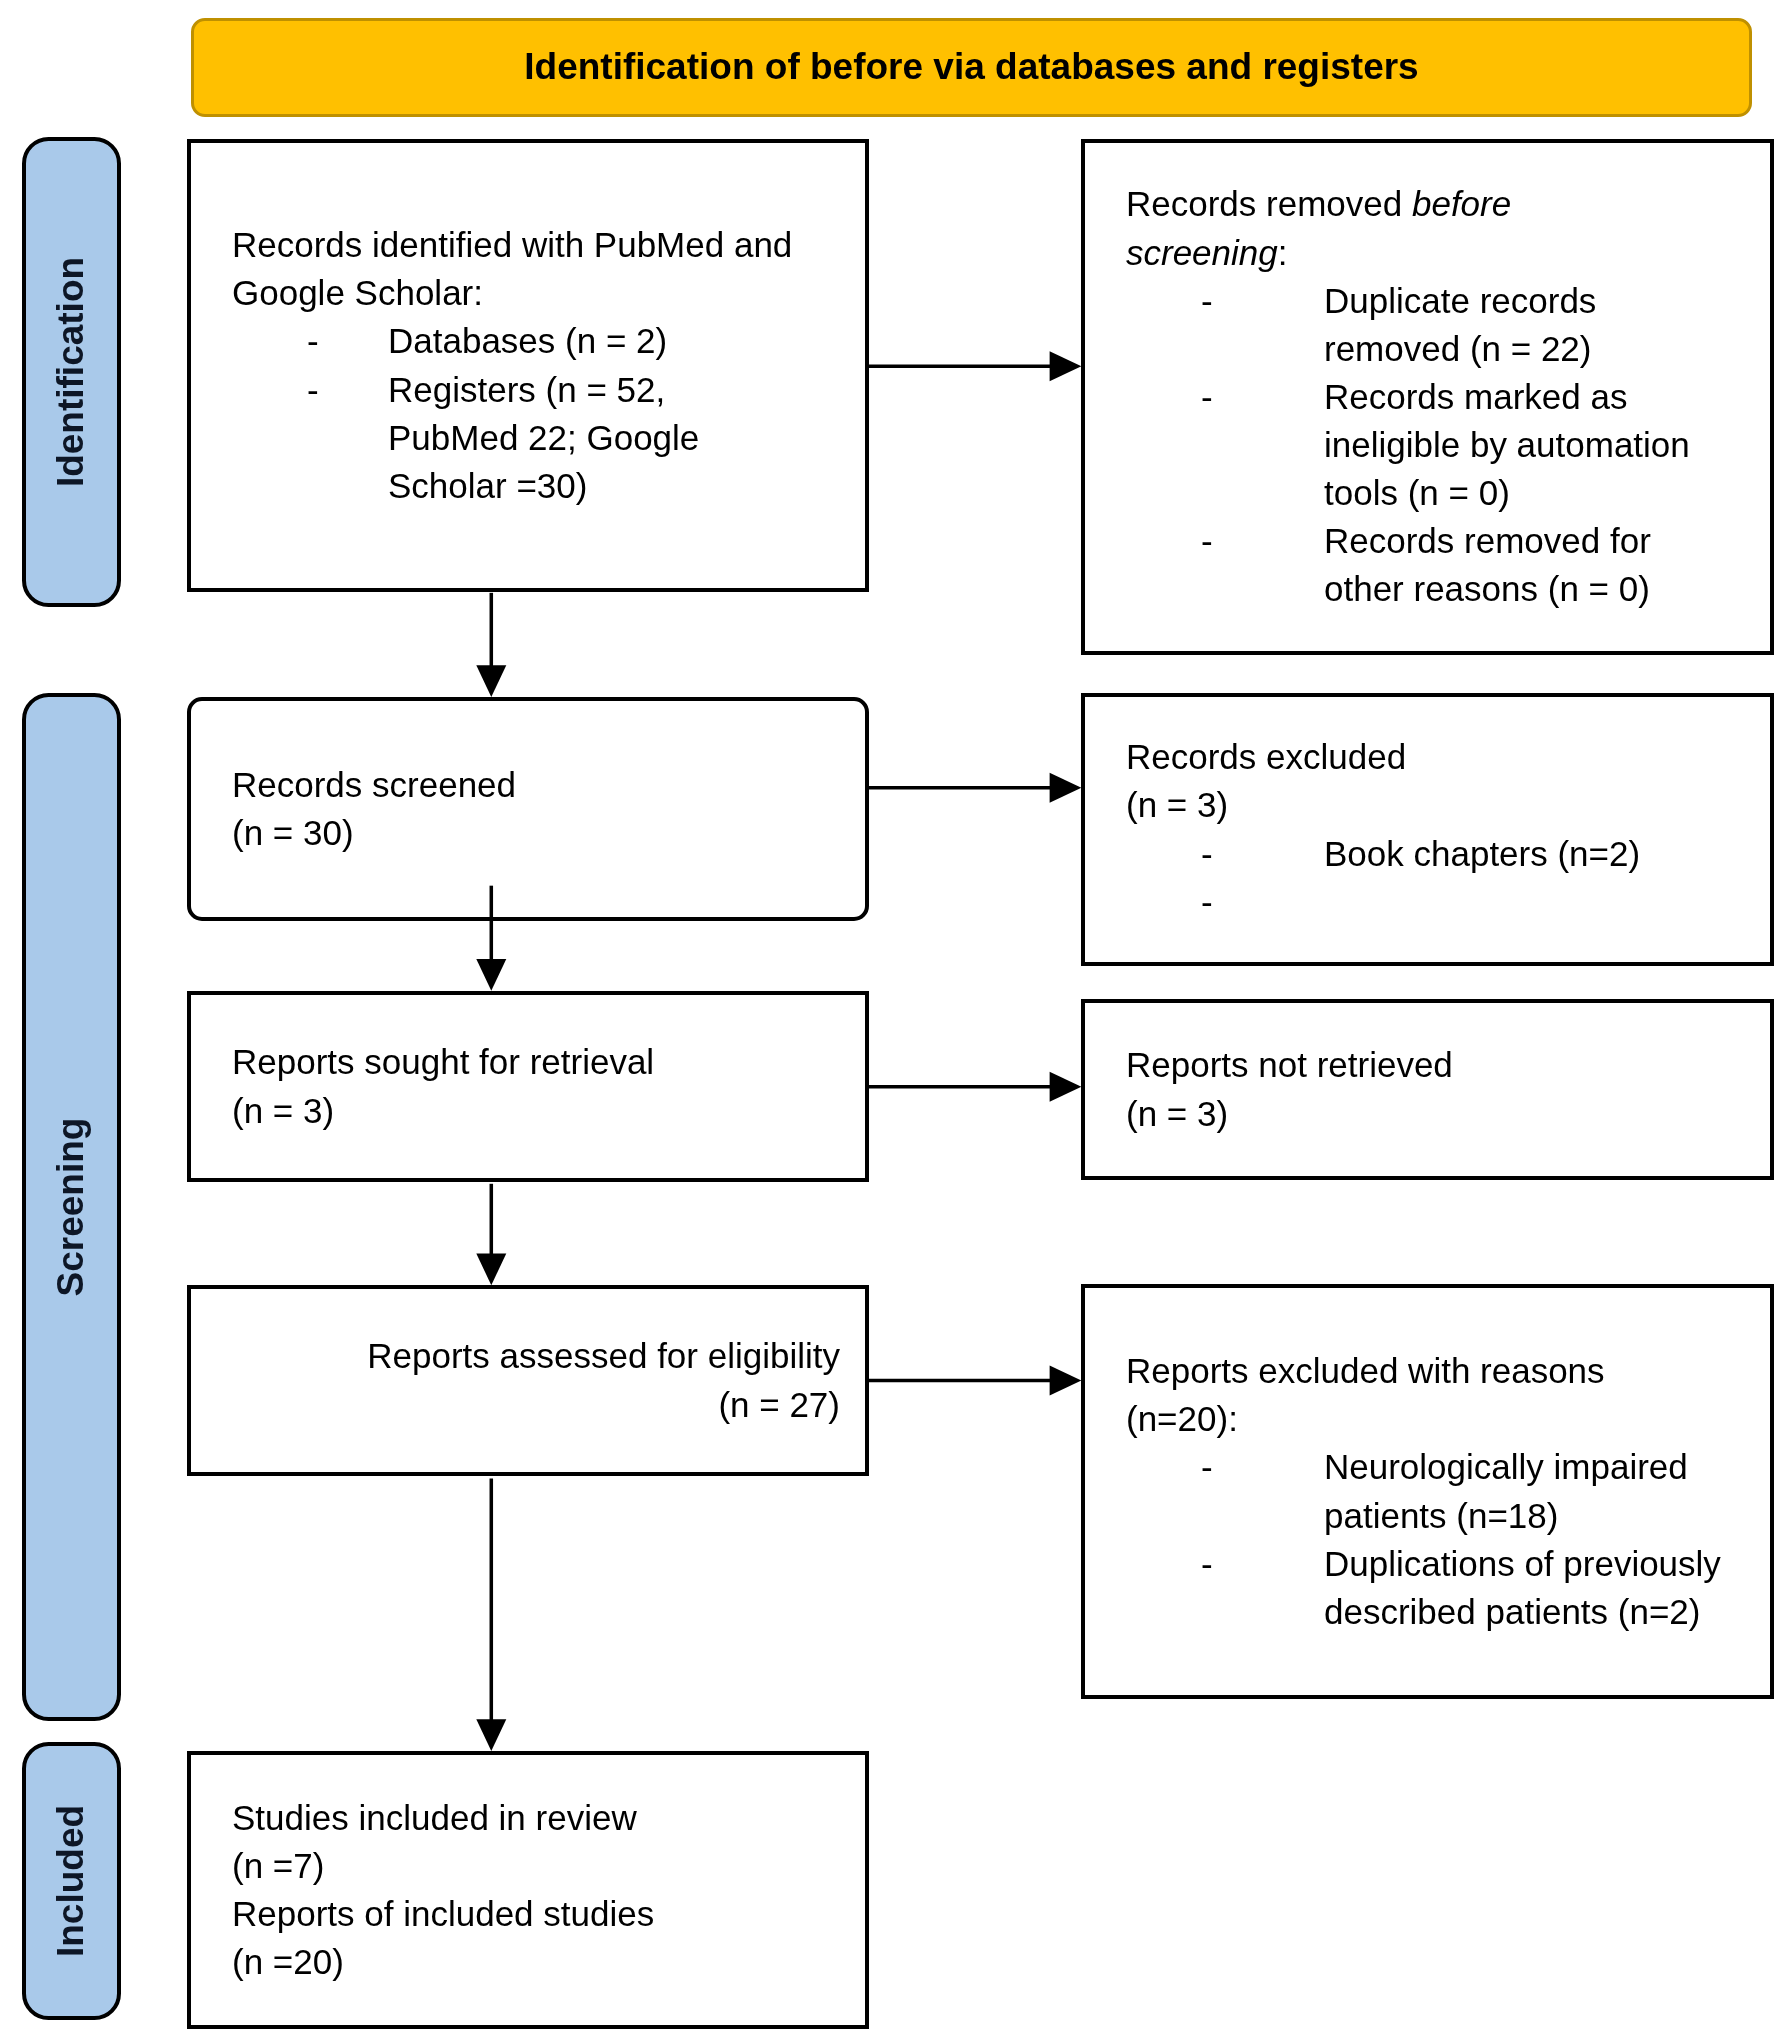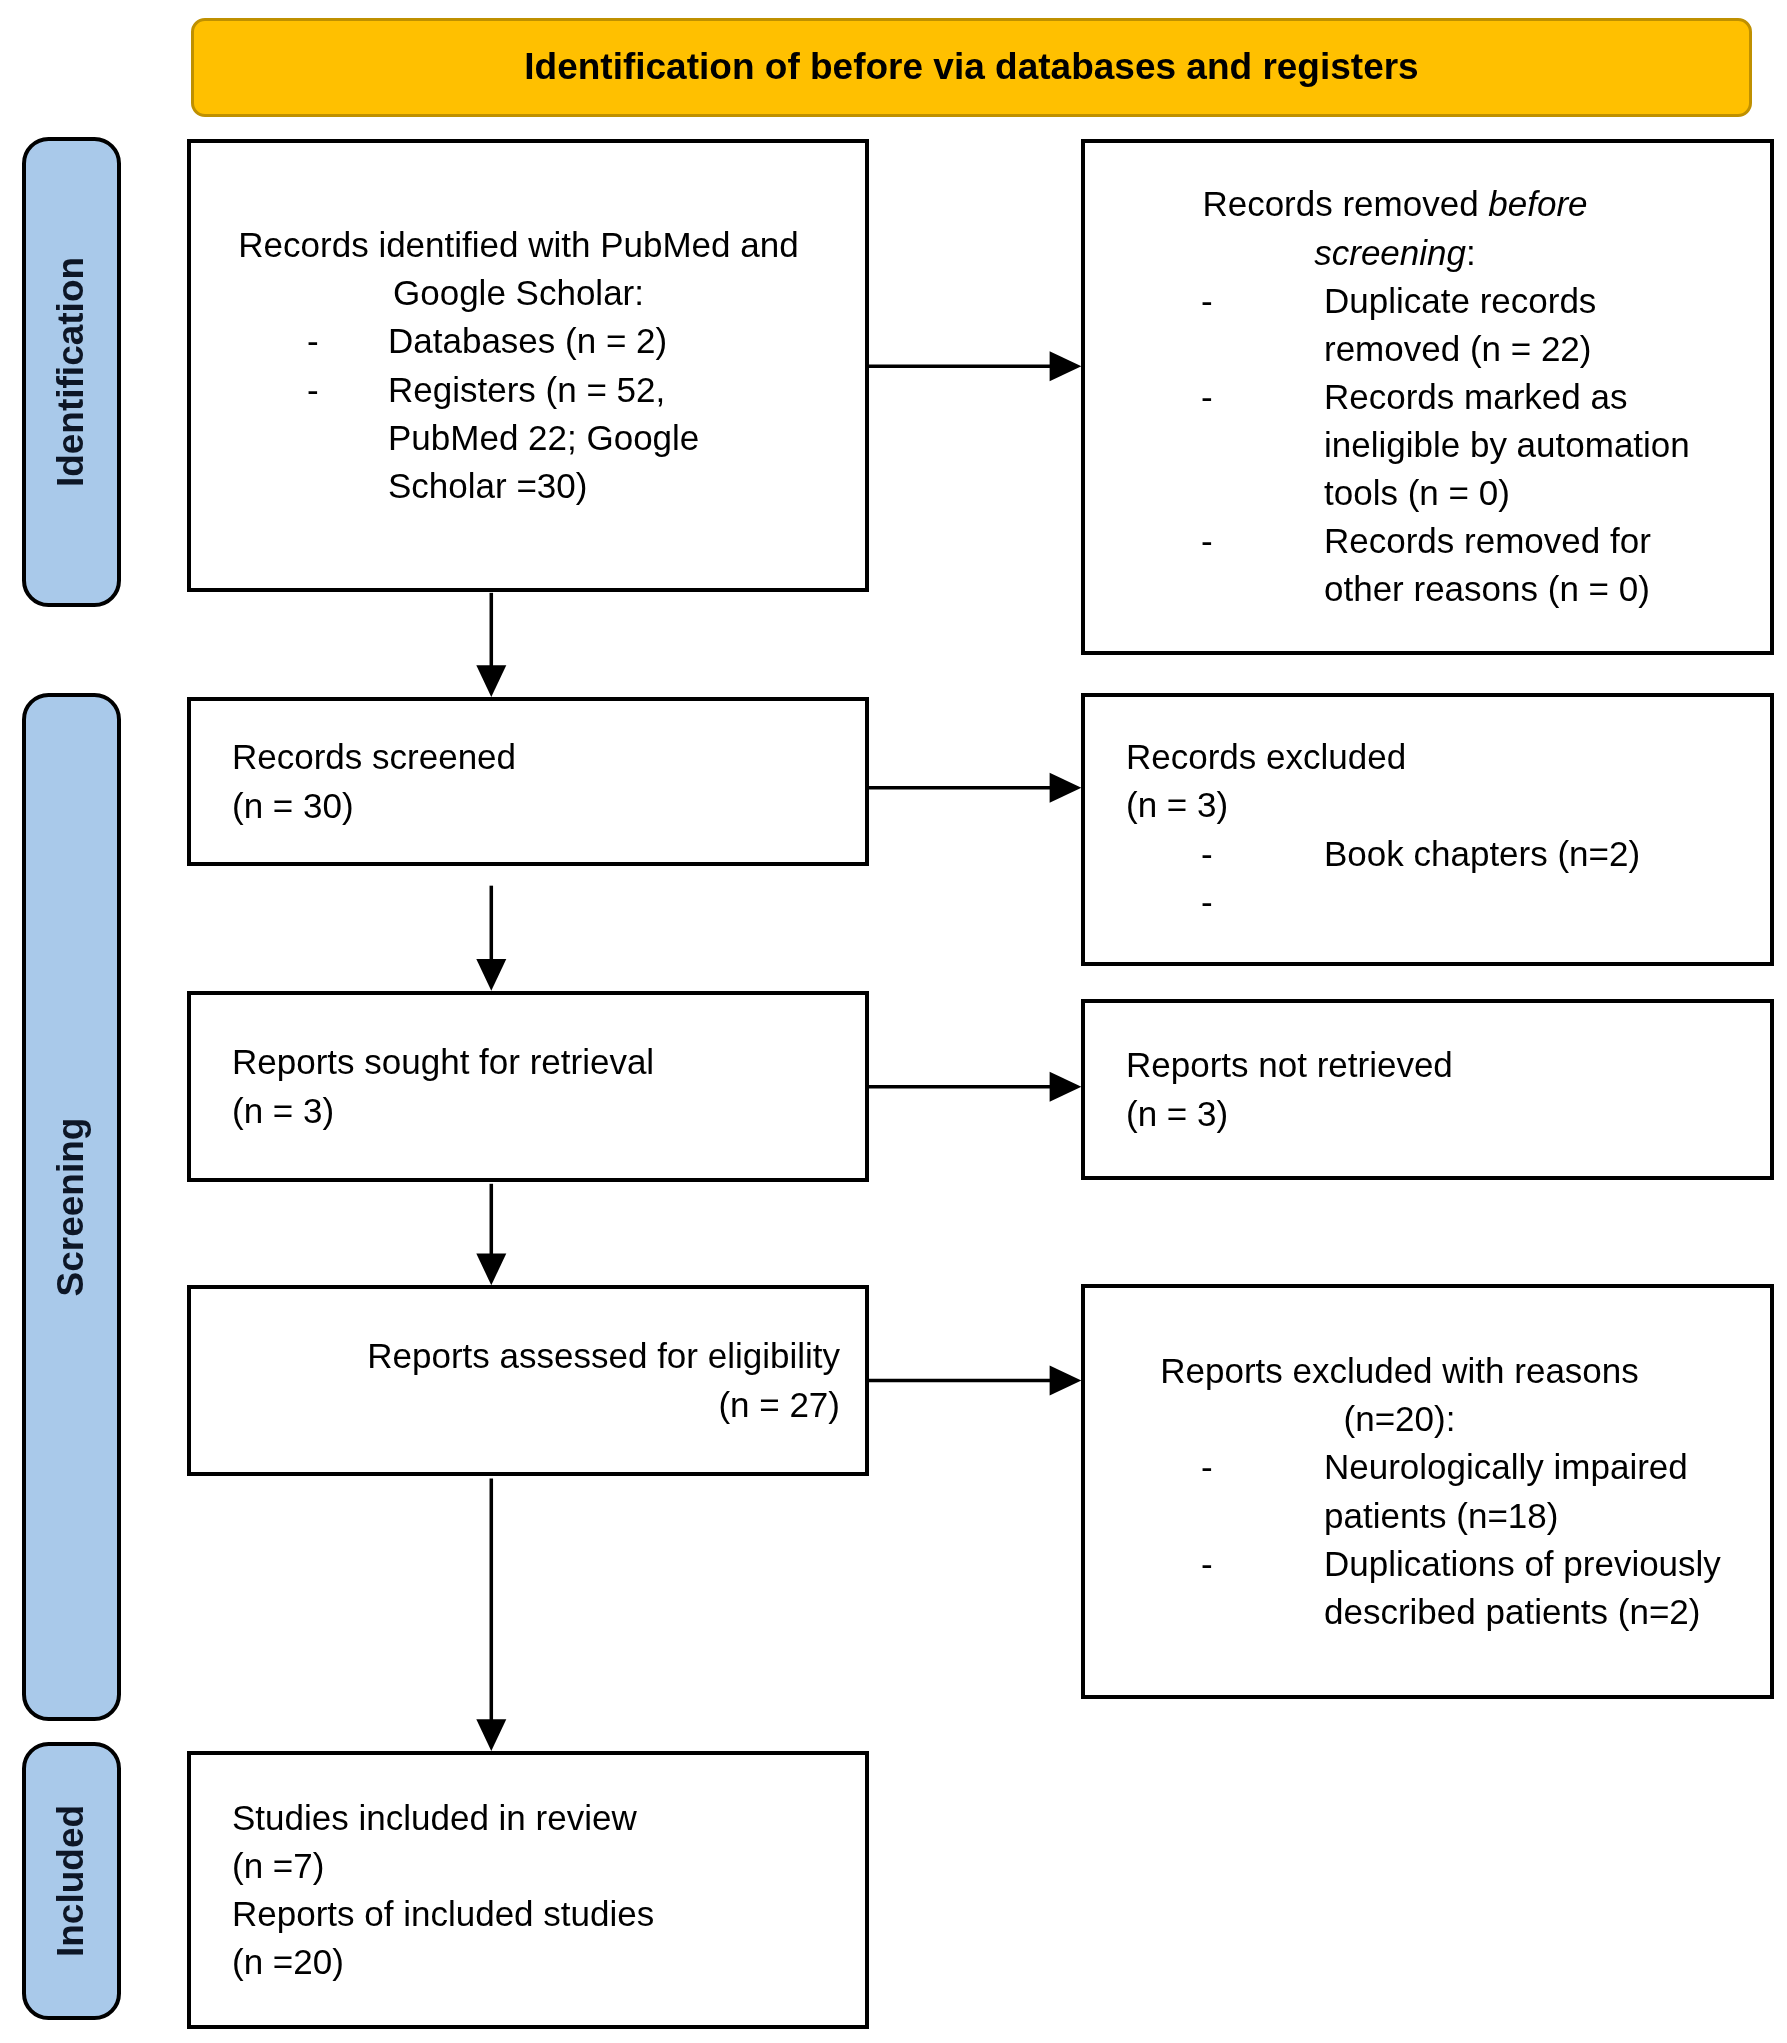--- a/index.html
+++ b/index.html
@@ -65,21 +65,21 @@
     border: 4.4px solid #000000;
     box-sizing: border-box;
     display: flex;
     flex-direction: column;
     justify-content: center;
     padding: 10.6px 25px 10.6px 41px;
     font-size: 35px;
     line-height: 1.375;
   }
   .box-line { display: block; }
-  .box-title { display: block; text-align: center; }
+  .box-title { display: block; }
 
   .bullet-row {
     display: flex;
     margin-left: 75px;
   }
   .bullet-dash {
     width: 81px;
     flex: 0 0 81px;
   }
   .bullet-text { display: block; }
@@ -87,21 +87,21 @@
   .col-left  .bullet-text { max-width: 371px; }
   .col-right .bullet-text { max-width: 415px; margin-left: 42px; }
 
   #box-identified { left: 187px; top: 139px;  width: 682px; height: 453px; }
   #box-identified .box-title { max-width: 573px; }
 
   #box-removed    { left: 1081px; top: 139px; width: 693px; height: 516px; }
   #box-removed .box-title { max-width: 538px; }
   .italic { font-style: italic; }
 
-  #box-screened   { left: 187px;  top: 697px;  width: 682px; height: 169px; }
+  #box-screened   { left: 187px;  top: 697px;  width: 682px; height: 224px; border-radius: 15px; }
   #box-excluded   { left: 1081px; top: 693px;  width: 693px; height: 273px; }
 
   #box-sought     { left: 187px;  top: 991px; width: 682px; height: 191px; }
   #box-notretrieved { left: 1081px; top: 999px; width: 693px; height: 181px; }
 
   #box-assessed   { left: 187px;  top: 1285px; width: 682px; height: 191px; align-items: flex-end; }
   #box-reports-excluded { left: 1081px; top: 1284px; width: 693px; height: 415px; }
   #box-reports-excluded .box-title { max-width: 547px; }
 
   #box-included   { left: 187px;  top: 1751px; width: 682px; height: 278px; }

